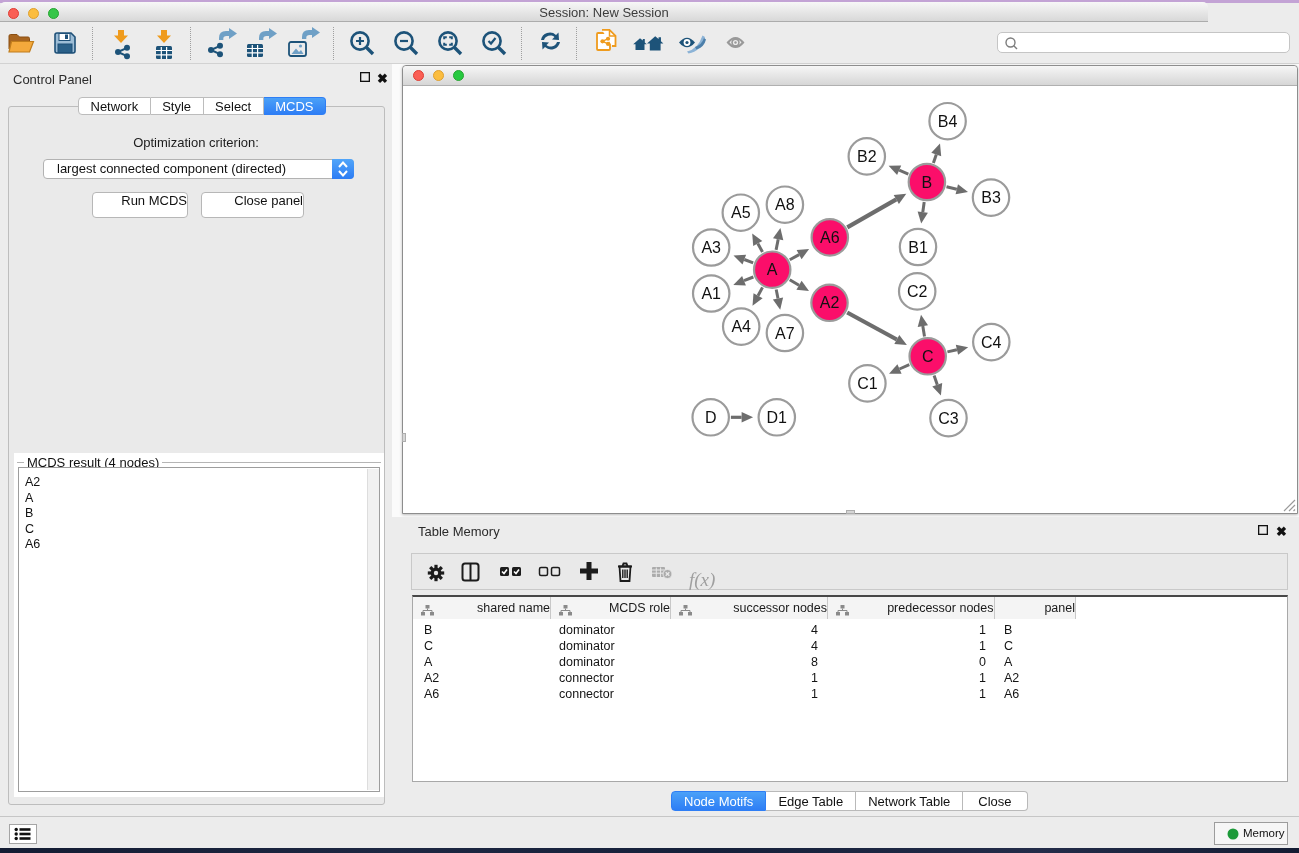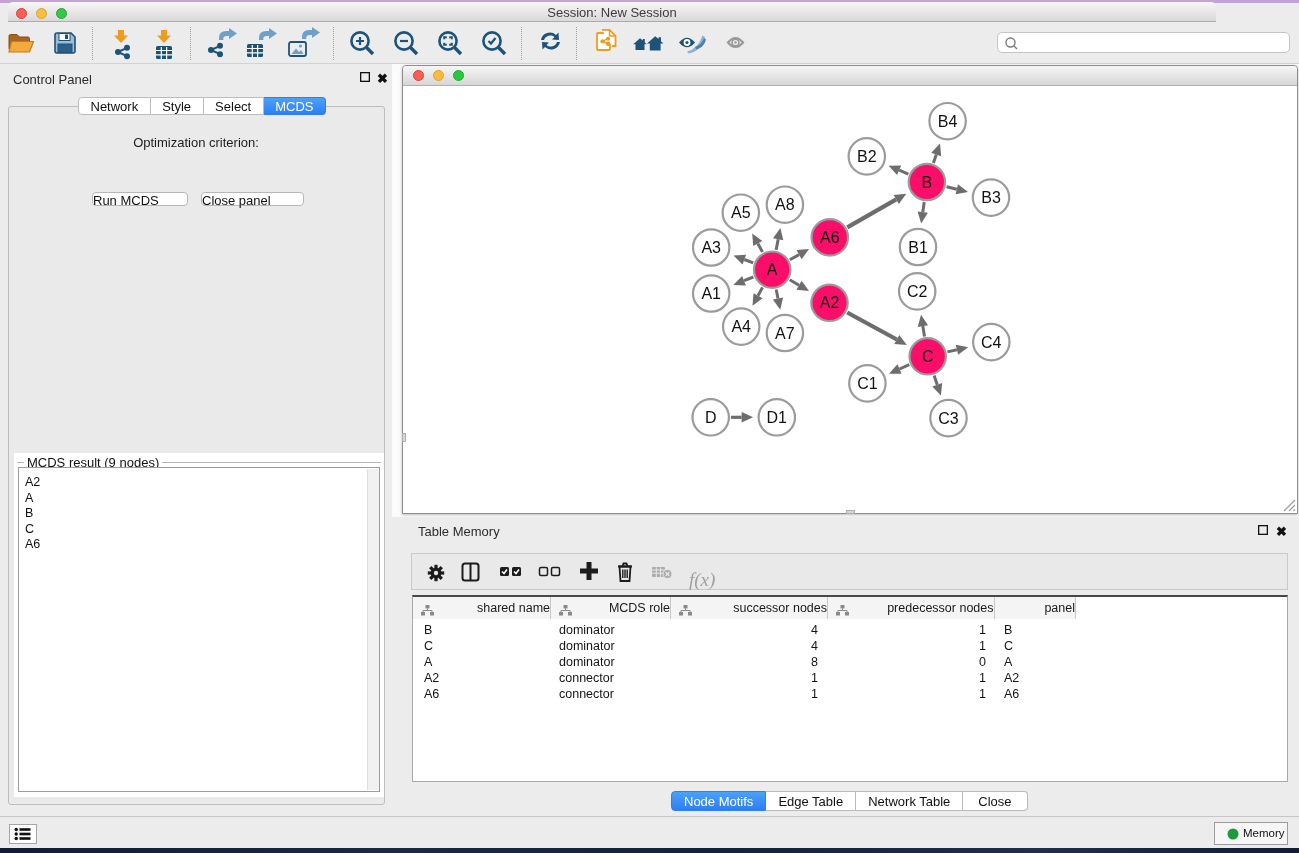--- a/index.html
+++ b/index.html
@@ -1,36 +1,36 @@
 <!DOCTYPE html>
 <html><head><meta charset="utf-8"><style>
 *{margin:0;padding:0;box-sizing:border-box}
 html,body{width:1299px;height:853px;overflow:hidden}
 body{font-family:"Liberation Sans",sans-serif;background:#ececec;position:relative}
 .abs{position:absolute}
 #purple{left:0;top:0;width:1299px;height:3px;background:#c3a3d5}
-#titlebar{left:8px;top:2px;width:1208px;height:20px;background:linear-gradient(#f7f7f7,#d8d8d8);border-bottom:1px solid #acacac;border-radius:5px 5px 0 0}
+#titlebar{left:0;top:2px;width:1208px;height:20px;background:linear-gradient(#f7f7f7,#d8d8d8);border-bottom:1px solid #acacac;border-radius:5px 5px 0 0}
 #titlebar .t{position:absolute;left:0;right:0;top:3px;text-align:center;font-size:13px;color:#3c3c3c}
 .tl{position:absolute;width:11px;height:11px;border-radius:50%;top:6px}
 #toolbar{left:0;top:23px;width:1299px;height:41px;background:#ececec;border-bottom:1px solid #d2d2d2}
 .sep{position:absolute;top:4px;height:33px;width:0;border-left:1px dotted #9f9f9f}
 .ticon{position:absolute;top:2px}
 #search{position:absolute;left:997px;top:9px;width:293px;height:21px;background:#fff;border:1px solid #c5c5c5;border-radius:5px}
 #cpanel{left:0;top:64px;width:392px;height:752px;background:#ececec}
 #cpanel .hdr{position:absolute;left:13px;top:8px;font-size:13px;color:#2b2b2b}
 .wicon{position:absolute;top:7px;font-size:12px;color:#111}
 #tabs{position:absolute;left:78px;top:33px;height:18px;display:flex;font-size:13px}
 #tabs div{background:#fff;border:1px solid #bcbcbc;border-left:none;padding:0 11.5px;line-height:17px;color:#111}
 #tabs div:first-child{border-left:1px solid #bcbcbc;border-radius:4px 0 0 4px}
 #tabs div.sel{background:linear-gradient(#4ba1f8,#2e7ef5);color:#fff;border-color:#2e7ef5;border-radius:0 4px 4px 0}
 #tabpane{position:absolute;left:8px;top:42px;width:377px;height:699px;border:1px solid #bdbdbd;border-radius:3px;background:#eaeaea}
 #optlabel{position:absolute;left:0;width:100%;top:71px;text-align:center;font-size:13px;color:#1c1c1c}
 #combo{position:absolute;left:43px;top:95px;width:311px;height:20px;background:#fff;border:1px solid #b2b2b2;border-radius:4px;font-size:13px;color:#111;line-height:18px;padding-left:13px}
 #combo .step{position:absolute;right:-1px;top:-1px;width:22px;height:20px;background:linear-gradient(#51a5f9,#2c7cf4);border-radius:0 4px 4px 0}
-.btn{position:absolute;background:#fff;border:1px solid #b7b7b7;border-radius:4px;font-size:13px;color:#111;text-align:left;height:14px;line-height:16px}
+.btn{position:absolute;background:#fff;border:1px solid #b7b7b7;border-radius:4px;font-size:13px;color:#111;text-align:right;height:26px;line-height:16px}
 #gbox{position:absolute;left:14px;top:389px;width:370px;height:344px;background:#fff}
 #gbox .lbl{position:absolute;left:10px;top:2px;background:#fff;padding:0 3px;font-size:13px;color:#111}
 #gbox .topline{position:absolute;left:3px;top:9px;width:364px;height:1px;background:#b5b5b5}
 #gbox .blk{position:absolute;left:4px;top:14px;width:362px;height:325px;border:1px solid #9d9d9d;background:#fff;font-size:12.5px;color:#111;padding:7px 0 0 6px;line-height:15.6px}
 #gbox .sb{position:absolute;right:5px;top:16px;width:12px;height:321px;background:#f1f1f1;border-left:1px solid #ddd}
 #statusbar{left:0;top:816px;width:1299px;height:32px;background:#ececec;border-top:1px solid #c6c6c6}
 #darkstrip{left:0;top:848px;width:1299px;height:5px;background:linear-gradient(90deg,#131c33,#1d2742 30%,#15203a 55%,#232c49 80%,#131c33)}
 #mdibg{left:392px;top:64px;width:907px;height:453px;background:#fbfbfb}
 #netwin{left:402px;top:65px;width:896px;height:449px;background:#fff;border:1px solid #8d8d8d;border-radius:4px 4px 0 0;box-shadow:0 1px 3px rgba(0,0,0,.25)}
 #nettitle{position:absolute;left:0;top:0;width:100%;height:20px;background:linear-gradient(#f6f6f6,#d6d6d6);border-bottom:1px solid #b0b0b0;border-radius:4px 4px 0 0}
@@ -214,25 +214,28 @@
       </svg></div>
  <div class="wicon" style="left:377px;font-weight:bold;font-size:13px">✖</div>
  <div id="tabpane"></div>
  <div id="tabs">
       <div>Network</div>
       <div>Style</div>
       <div>Select</div>
       <div class="sel">MCDS</div>
     </div>
  <div id="optlabel">Optimization criterion:</div>
+ <div id="combo">largest connected component (directed)<div class="step"><svg width="22" height="20">
+          <path d="M7 8 L11 3.5 L15 8 M7 12 L11 16.5 L15 12" stroke="#fff" stroke-width="2" fill="none"></path>
+        </svg></div></div>
  <div class="btn" style="left:92px;top:128px;width:96px">Run MCDS</div>
  <div class="btn" style="left:201px;top:128px;width:103px">Close panel</div>
  <div id="gbox">
       <div class="topline"></div>
-      <div class="lbl">MCDS result (9 nodes)</div>
+      <div class="lbl">MCDS result (4 nodes)</div>
   <div class="blk">A2<br>A<br>B<br>C<br>A6</div>
       <div class="sb"></div>
     </div>
 </div>
 
 <div class="abs" id="netwin">
  <div id="nettitle">
   <div class="tl" style="left:10px;top:4px;background:#fa5f55;border:1px solid #df3e35"></div>
   <div class="tl" style="left:30px;top:4px;background:#fbbd3f;border:1px solid #dfa02f"></div>
   <div class="tl" style="left:50px;top:4px;background:#27c93f;border:1px solid #27a532"></div>

